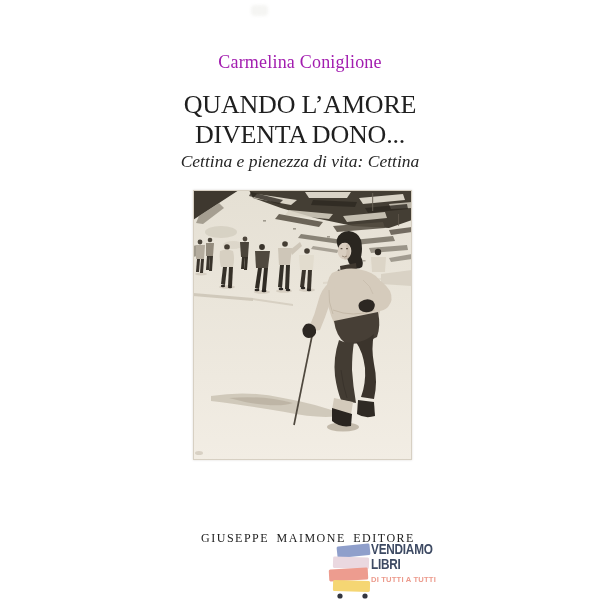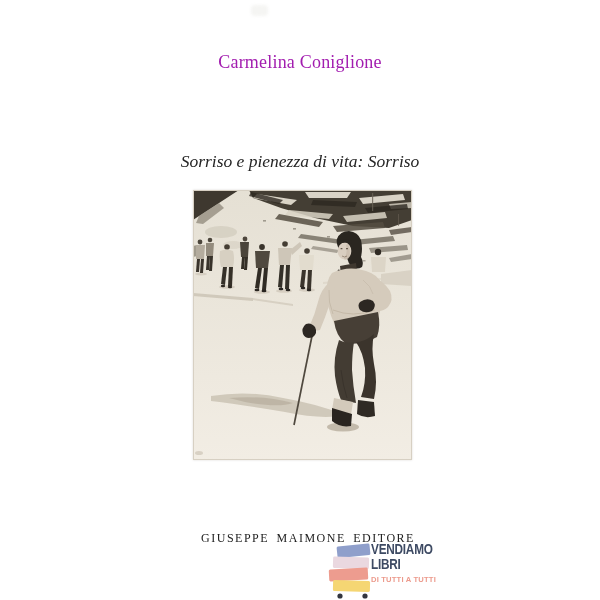--- a/index.html
+++ b/index.html
@@ -42,22 +42,26 @@
 </style>
 </head>
 <body>
 
 <div class="cover">
 
   <div class="smudge"></div>
 
   <div class="author">Carmelina Coniglione</div>
 
-
-  <div class="subtitle">Sorriso e pienezza di vita: Sorriso</div>
+  <div class="title">
+    <div>QUANDO L’AMORE</div>
+    <div>DIVENTA DONO...</div>
+  </div>
+
+  <div class="subtitle">Cettina e pienezza di vita: Cettina</div>
 
   <div class="photo">
     <svg viewBox="0 0 219 270" width="219" height="219" style="height:270px" xmlns="http://www.w3.org/2000/svg">
       <defs>
         <linearGradient id="snowg" x1="0" x2="0" y1="0" y2="1">
           <stop offset="0" stop-color="#e5e0d4"></stop>
           <stop offset="0.38" stop-color="#eae5da"></stop>
           <stop offset="1" stop-color="#f2ede4"></stop>
         </linearGradient>
       </defs>

